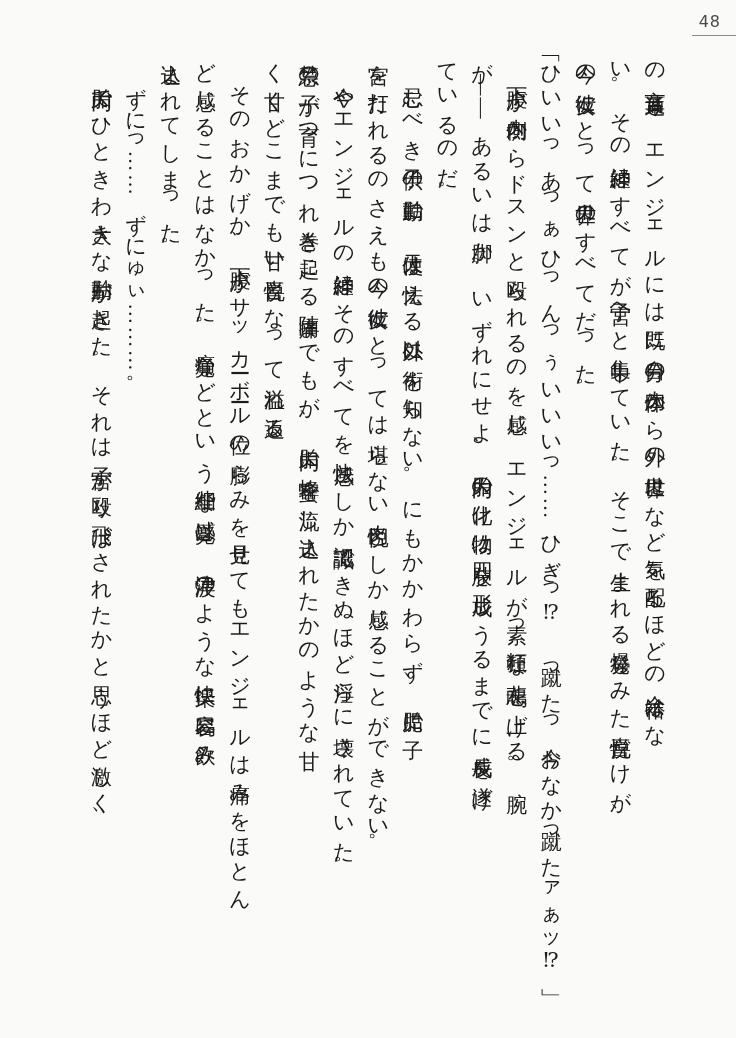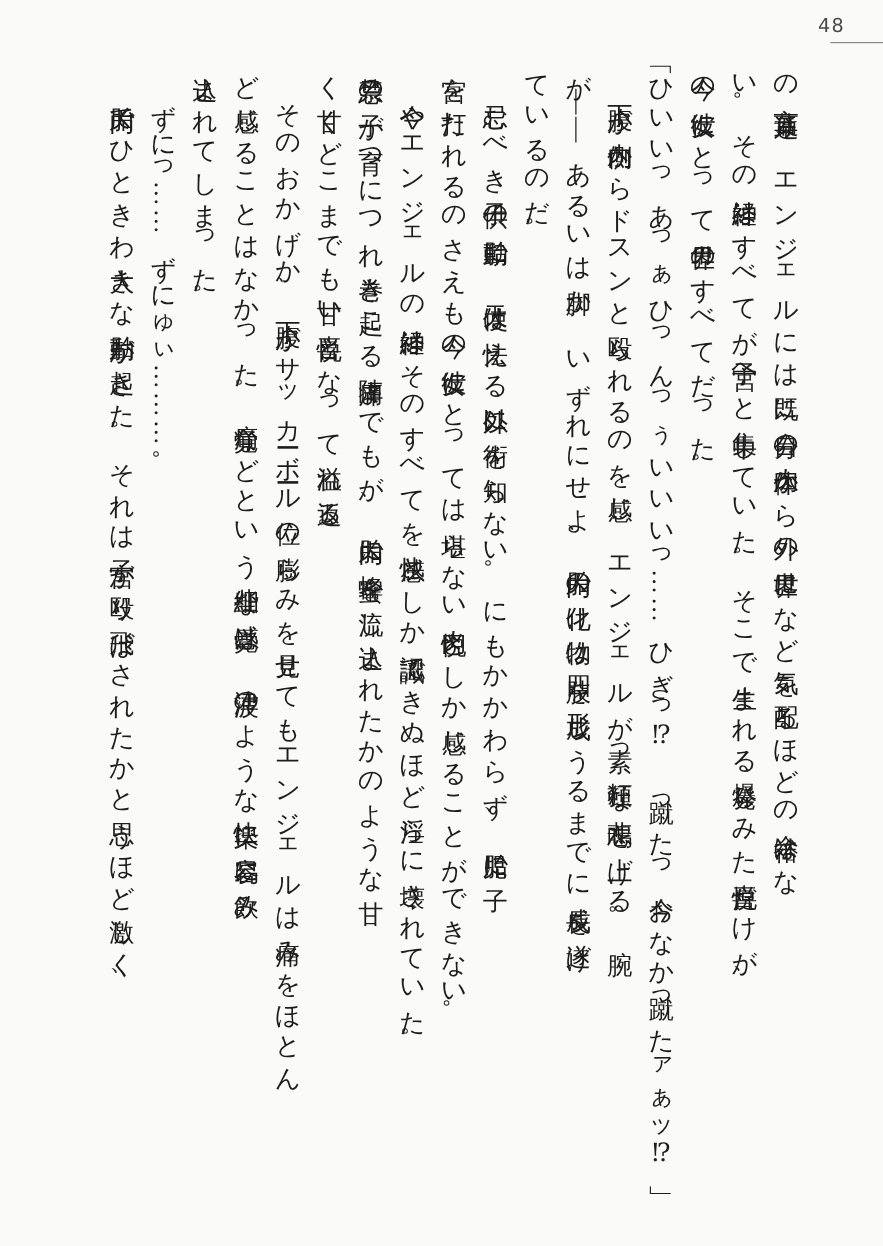--- a/index.html
+++ b/index.html
@@ -14,21 +14,21 @@
     width:736px;height:1038px;
     background:#fafaf9;
   }
   .page-header{
     position:absolute;
     top:8px;right:0;
     width:60px;height:30px;
   }
   .page-number{
     position:absolute;
-    top:4px;right:32px;
+    top:4px;right:15px;
     font-family:"DejaVu Sans","Liberation Sans",sans-serif;
     font-size:16px;
     color:#4a4a4a;
     letter-spacing:1px;
   }
   .page-number-rule{
     position:absolute;
     top:27px;right:0;
     width:44px;height:1px;
     background:#8a8a8a;

